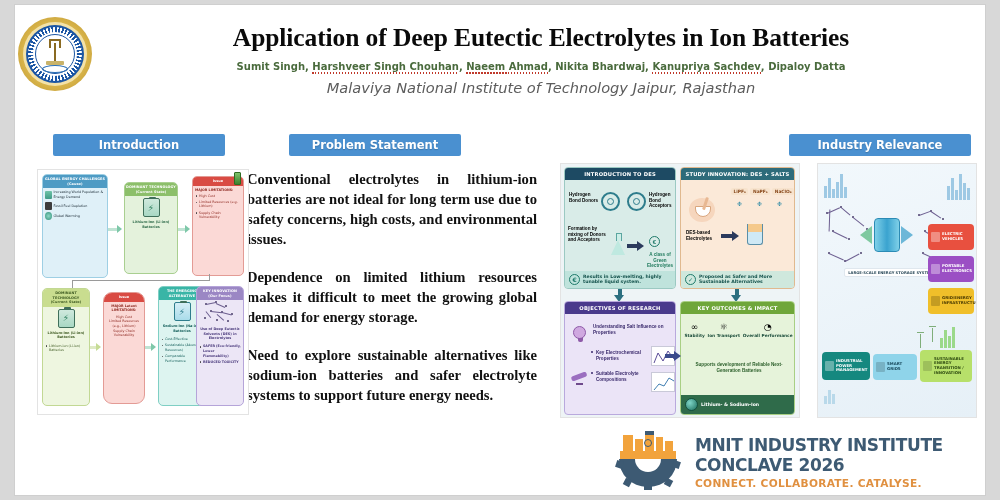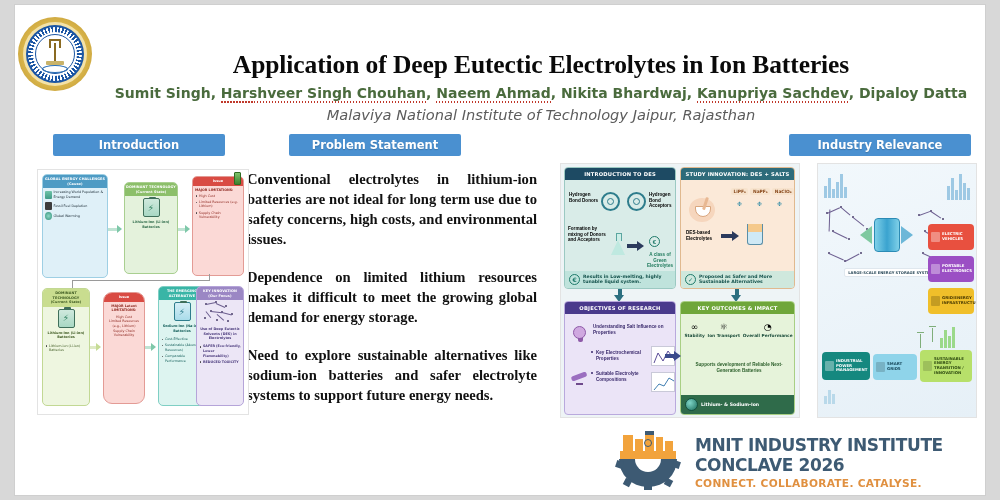--- a/index.html
+++ b/index.html
@@ -16,29 +16,29 @@
     border: 1px solid #cfcfcf;
     overflow: hidden;
   }
 
   
   #header { position: absolute; left: 0; top: 0; width: 972px; height: 118px; }
   #logo-seal { position: absolute; left: 3px; top: 12px; width: 74px; height: 74px; }
   .seal-ring {
     position: absolute; border-radius: 50%;
   }
-  #title-block { position: absolute; left: 86px; top: 16px; width: 880px; text-align: center; margin-top: 27px; }
+  #title-block { position: absolute; left: 86px; top: 16px; width: 880px; text-align: center; }
   #poster-title {
     font-family: "Liberation Serif", serif;
     font-weight: bold; font-size: 25.5px; color: #0a0a0a;
     letter-spacing: -0.1px; line-height: 34px;
   }
   #author-line {
     font-family: "DejaVu Sans", sans-serif;
-    font-weight: bold; font-size: 14px; color: #4a6b3d;
+    font-weight: bold; font-size: 10px; color: #4a6b3d;
     line-height: 19px; margin-top: 2px;
     white-space: nowrap;
   }
   .au { position: relative; }
   .au.sq::after {
     content: ""; position: absolute; left: 0; right: 0; bottom: -2px; height: 2px;
     background-image: repeating-linear-gradient(90deg,#c0392b 0 1.5px, transparent 1.5px 3px);
   }
   #affiliation {
     font-family: "DejaVu Sans", sans-serif;

